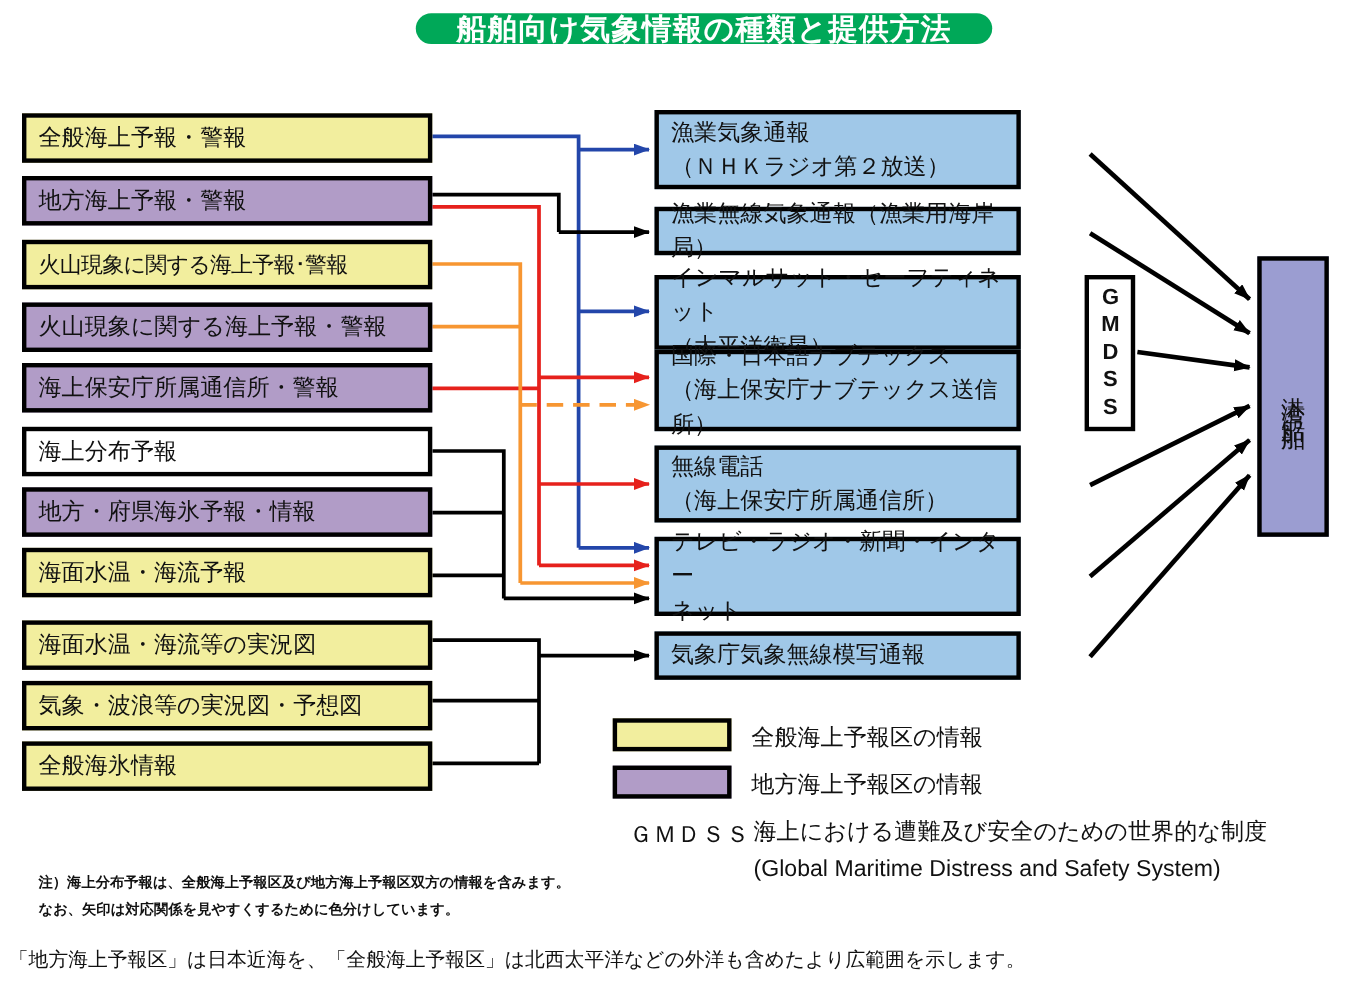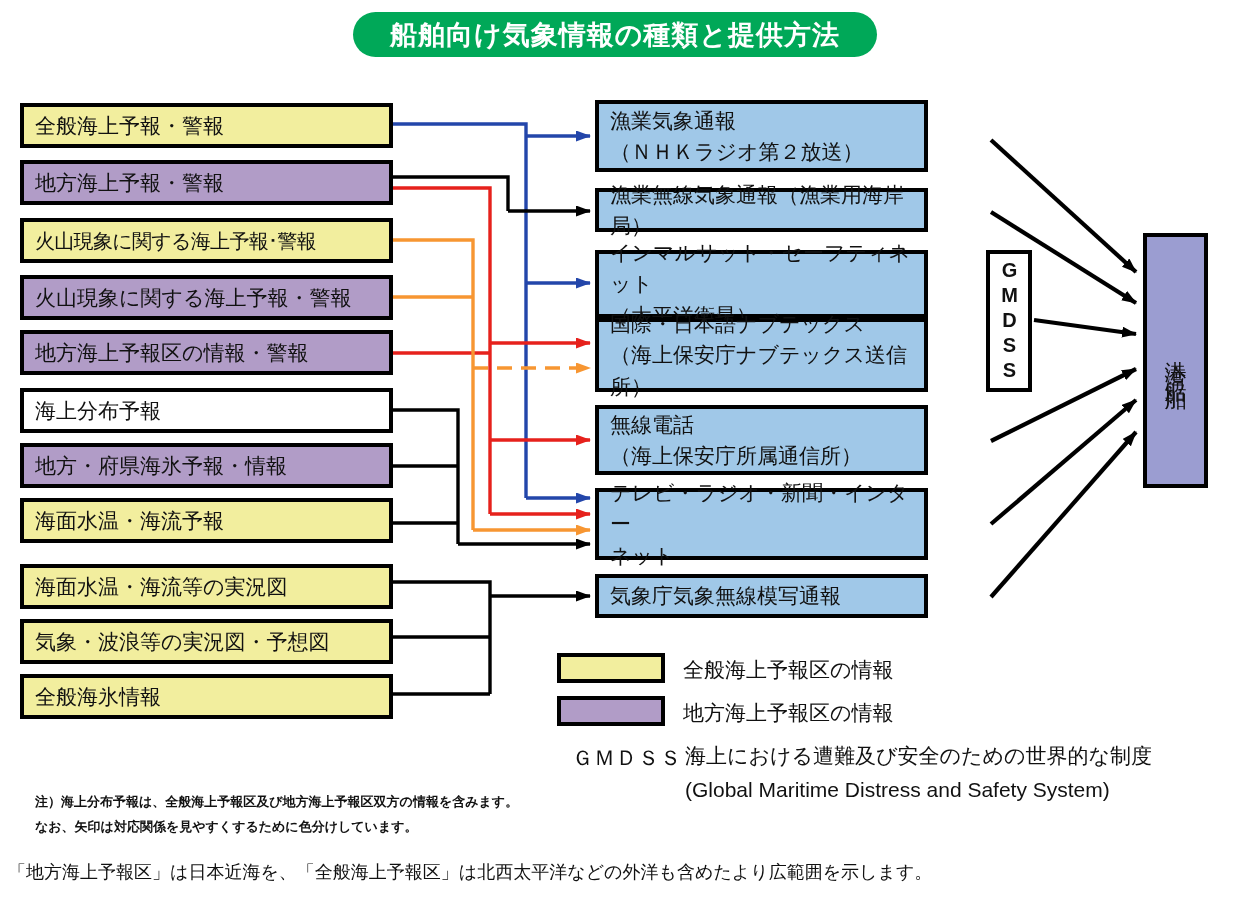--- a/index.html
+++ b/index.html
@@ -14,21 +14,21 @@
   .ln-orange{stroke:var(--arrow-orange);}
   .ln-black{stroke:var(--arrow-black);}
   .ln-dash{stroke-dasharray:15 9;}
   .ln-port{stroke:var(--arrow-black);stroke-width:4.2px;}
   .mk-blue{fill:var(--arrow-blue);}
   .mk-red{fill:var(--arrow-red);}
   .mk-orange{fill:var(--arrow-orange);}
   .mk-black{fill:var(--arrow-black);}
 
   .title-pill{
-    position:absolute;left:353px;top:12px;width:524px;height:45px;
+    position:absolute;left:378px;top:12px;width:524px;height:28px;
     background:var(--title-green);border-radius:23px;
     display:flex;align-items:center;justify-content:center;
     color:#fff;font-size:27px;font-weight:bold;letter-spacing:1px;
   }
   .box{
     position:absolute;border:4px solid #000;box-sizing:border-box;
     display:flex;align-items:center;
     font-size:21px;line-height:1.5;white-space:pre-line;
   }
   .sbox{left:20px;width:373px;height:45px;padding-left:11px;}
@@ -123,21 +123,21 @@
     <line class="ln-port" x1="991" y1="524" x2="1136" y2="400" marker-end="url(#ah-black)"></line>
     <line class="ln-port" x1="991" y1="597" x2="1136" y2="432" marker-end="url(#ah-black)"></line>
   </svg>
 
   <div class="title-pill">船舶向け気象情報の種類と提供方法</div>
 
   <div class="box sbox general" style="top:103px"><span>全般海上予報・警報</span></div>
   <div class="box sbox local" style="top:160px"><span>地方海上予報・警報</span></div>
   <div class="box sbox general tight" style="top:218px"><span>火山現象に関する海上予報･警報</span></div>
   <div class="box sbox local" style="top:275px"><span>火山現象に関する海上予報・警報</span></div>
-  <div class="box sbox local" style="top:330px"><span>地方海上予報区の情報・警報</span></div>
+  <div class="box sbox local" style="top:330px"><span>海上保安庁所属通信所・警報</span></div>
   <div class="box sbox both" style="top:388px"><span>海上分布予報</span></div>
   <div class="box sbox local" style="top:443px"><span>地方・府県海氷予報・情報</span></div>
   <div class="box sbox general" style="top:498px"><span>海面水温・海流予報</span></div>
   <div class="box sbox general" style="top:564px"><span>海面水温・海流等の実況図</span></div>
   <div class="box sbox general" style="top:619px"><span>気象・波浪等の実況図・予想図</span></div>
   <div class="box sbox general" style="top:674px"><span>全般海氷情報</span></div>
 
   <div class="box cbox" style="top:100px;height:72px"><span>漁業気象通報
 （ＮＨＫラジオ第２放送）</span></div>
   <div class="box cbox" style="top:188px;height:44px"><span>漁業無線気象通報（漁業用海岸局）</span></div>

